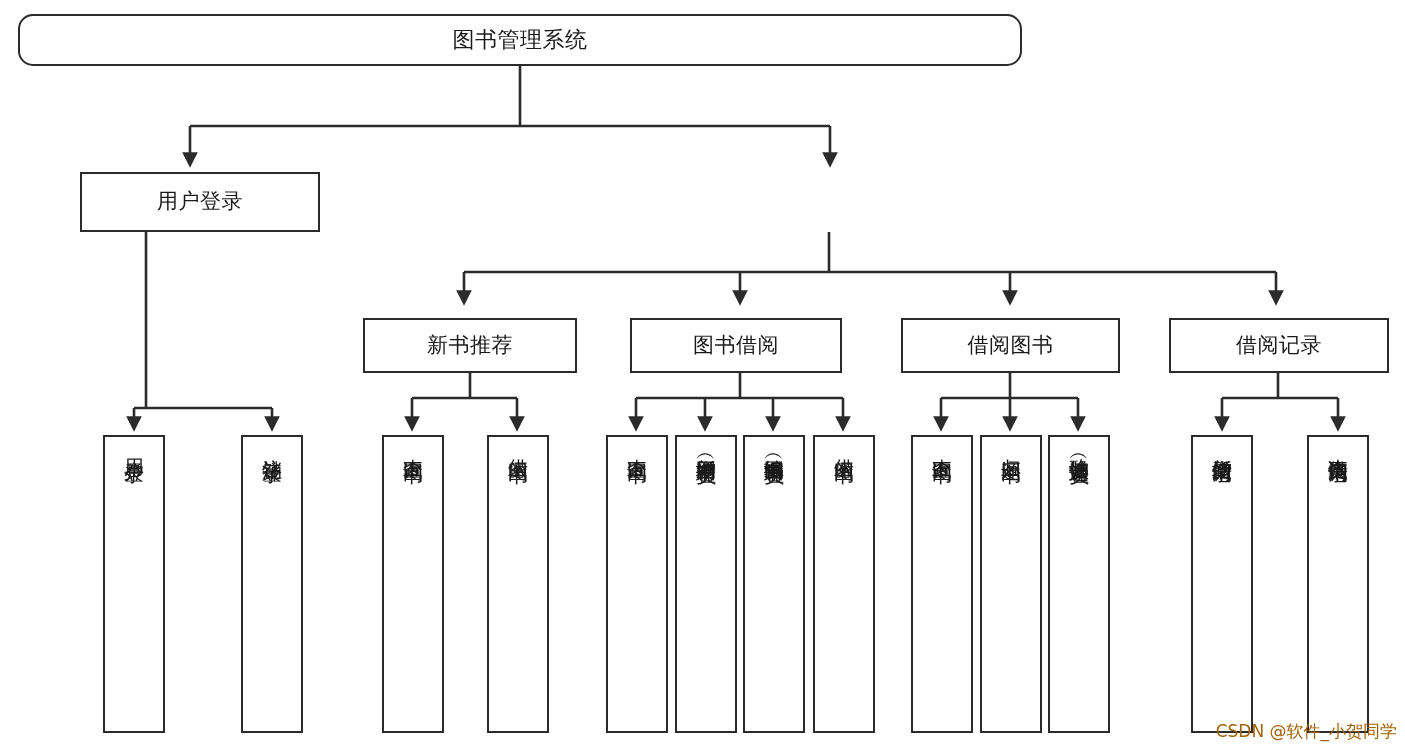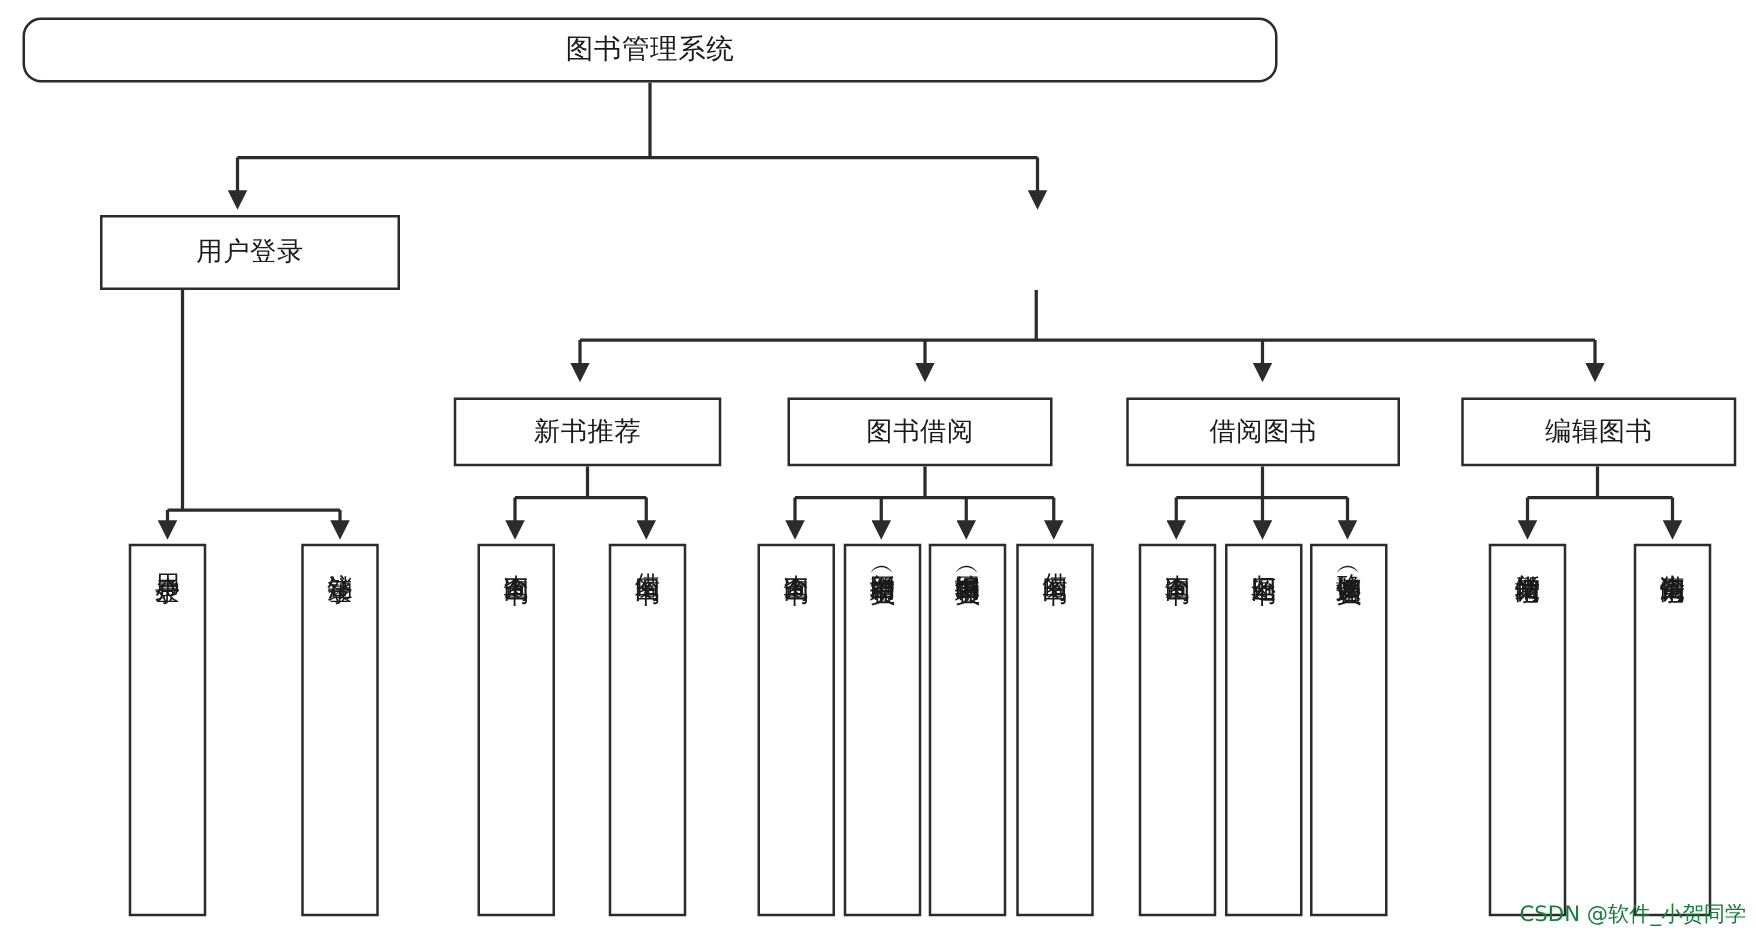--- a/index.html
+++ b/index.html
@@ -63,21 +63,21 @@
     white-space: nowrap;
   }
   .node.v.tall .lbl {
     letter-spacing: 1px;
   }
   #watermark {
     position: absolute;
     right: 8px;
     bottom: 4px;
     font-size: 17px;
-    color: #15803d;
+    color: #a16207;
     white-space: nowrap;
     z-index: 3;
     font-family: "DejaVu Sans", "Liberation Sans", sans-serif;
   }
 </style>
 </head>
 <body>
 
 <div id="canvas">
 
@@ -142,21 +142,21 @@
   <div class="node h" style="left:363px; top:318px; width:214px; height:55px;">
     <span class="lbl">新书推荐</span>
   </div>
   <div class="node h" style="left:630px; top:318px; width:212px; height:55px;">
     <span class="lbl">图书借阅</span>
   </div>
   <div class="node h" style="left:901px; top:318px; width:219px; height:55px;">
     <span class="lbl">借阅图书</span>
   </div>
   <div class="node h" style="left:1169px; top:318px; width:220px; height:55px;">
-    <span class="lbl">编辑图书</span>
+    <span class="lbl">借阅记录</span>
   </div>
 
   <div class="node v" style="left:103px; top:435px; width:62px; height:298px;">
     <span class="lbl">用户登录</span>
   </div>
   <div class="node v" style="left:241px; top:435px; width:62px; height:298px;">
     <span class="lbl">注销登录</span>
   </div>
 
   <div class="node v" style="left:382px; top:435px; width:62px; height:298px;">

